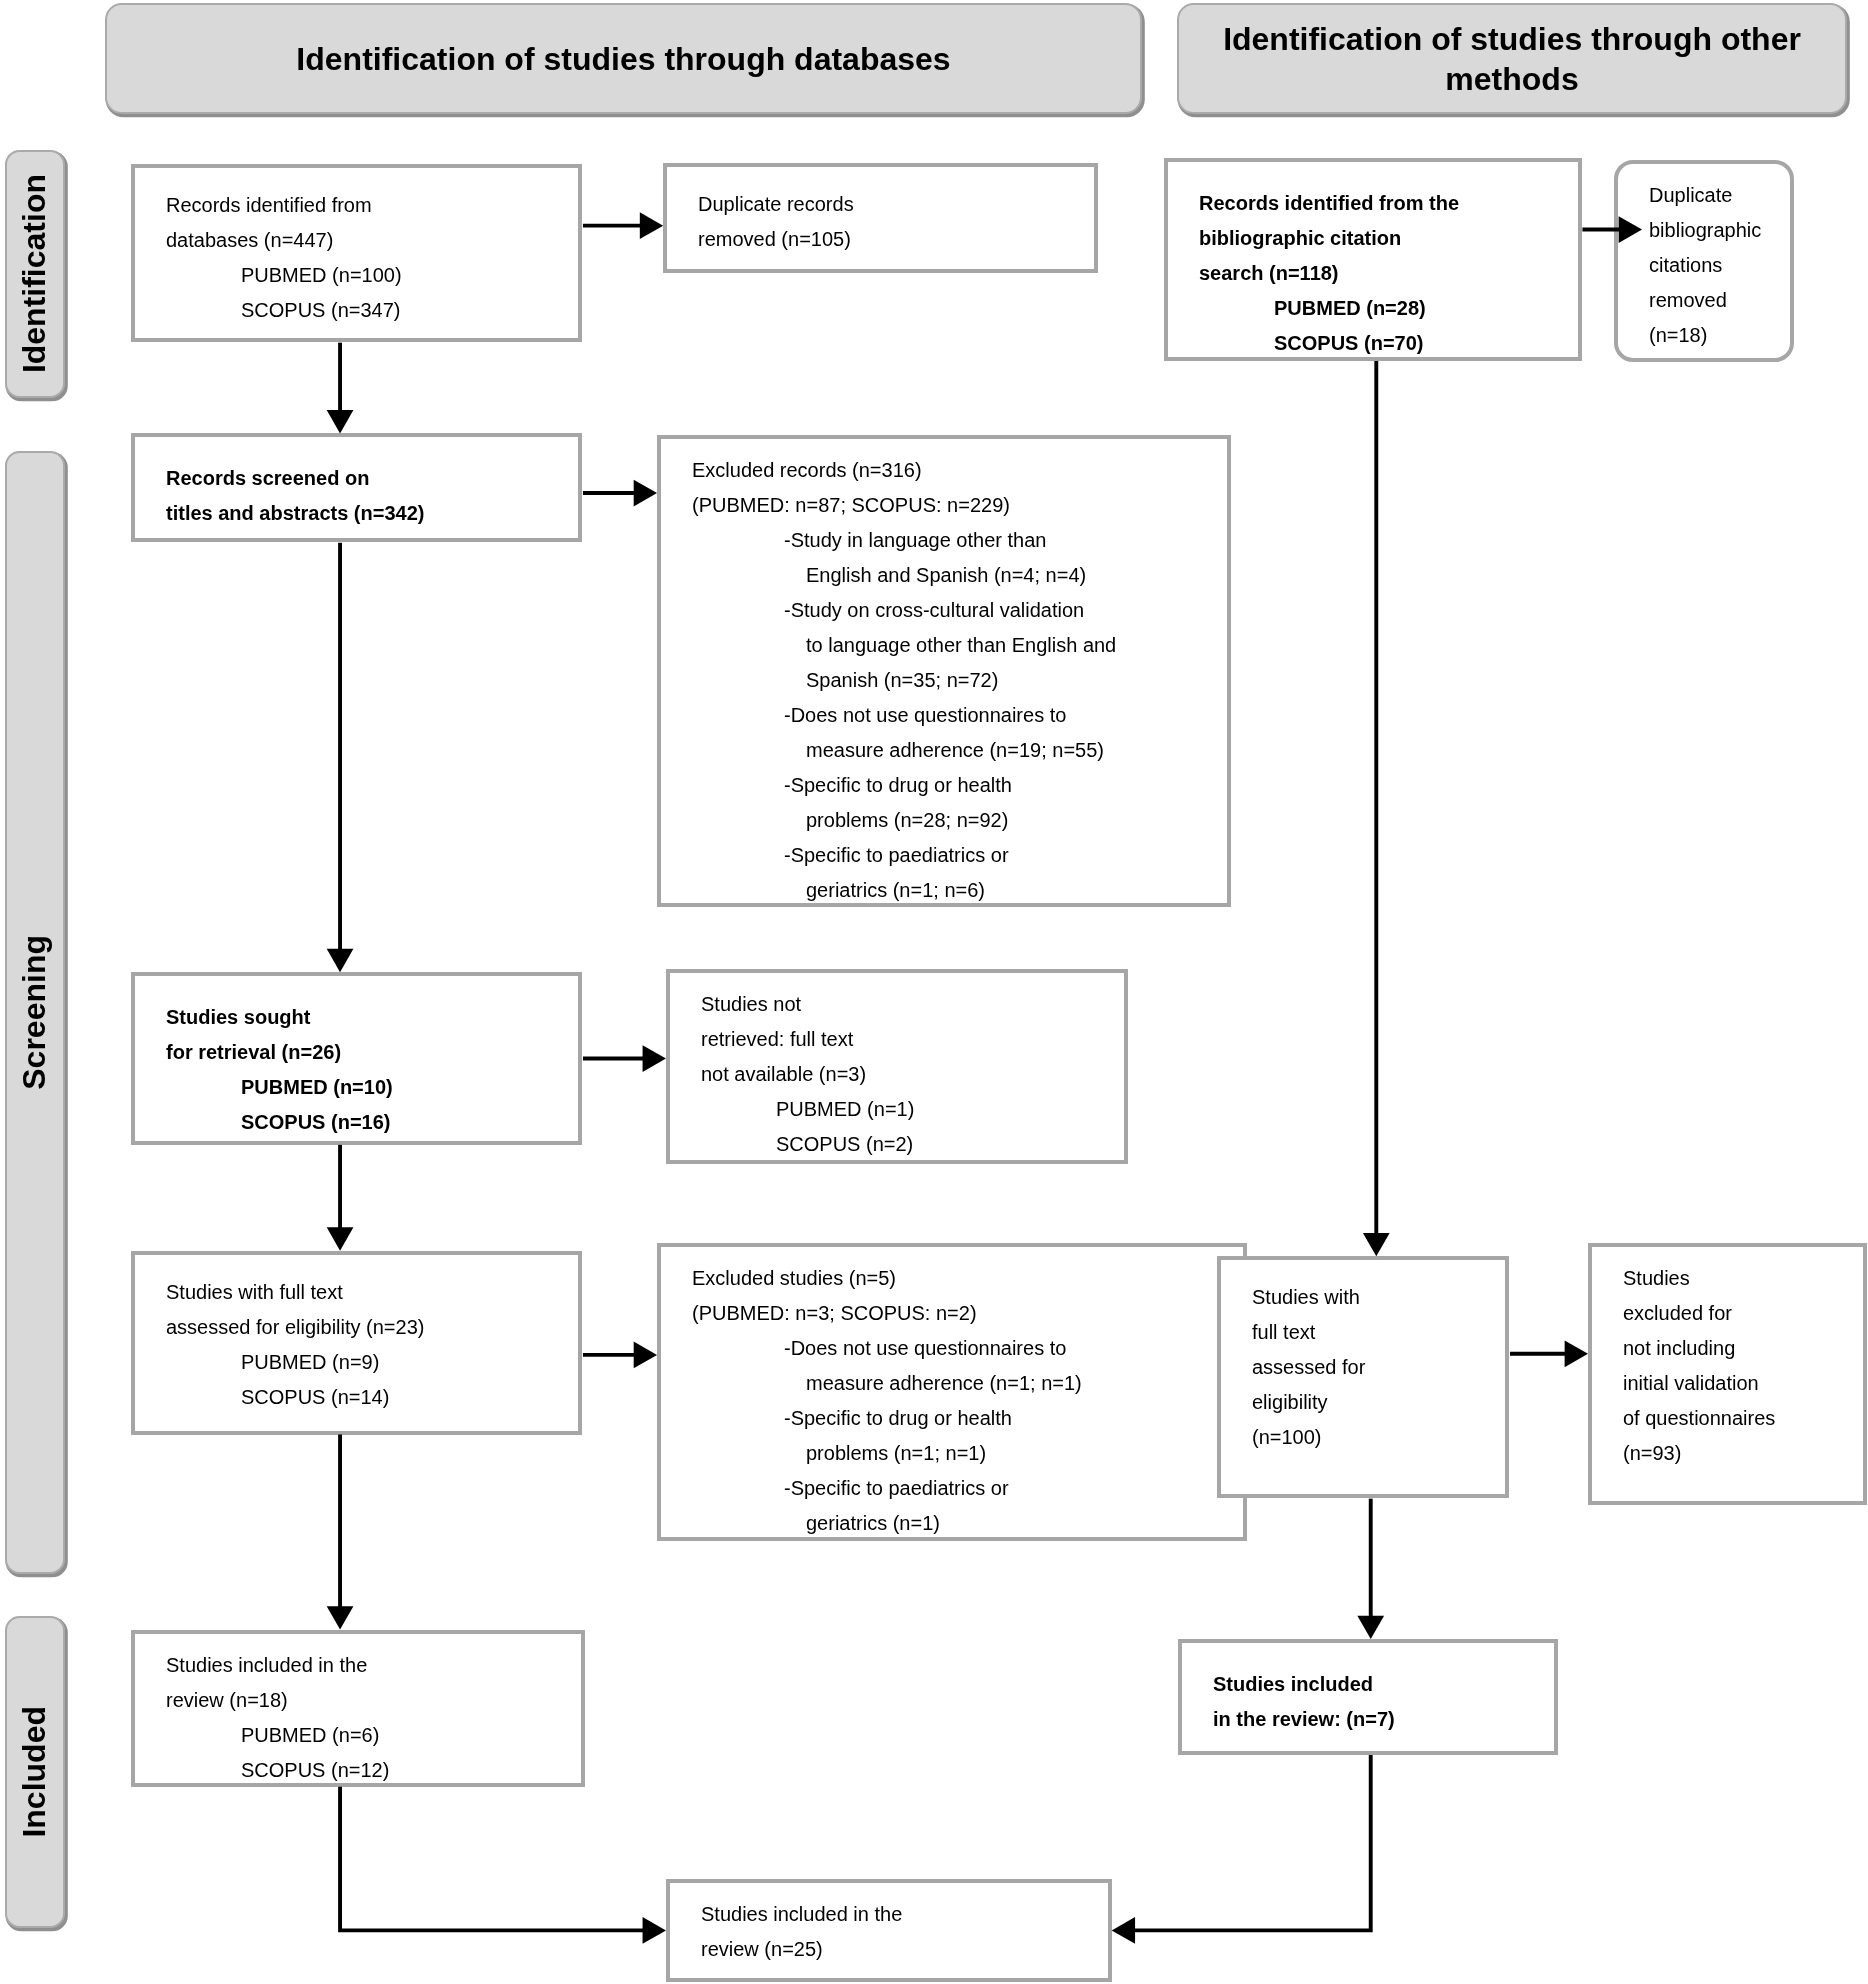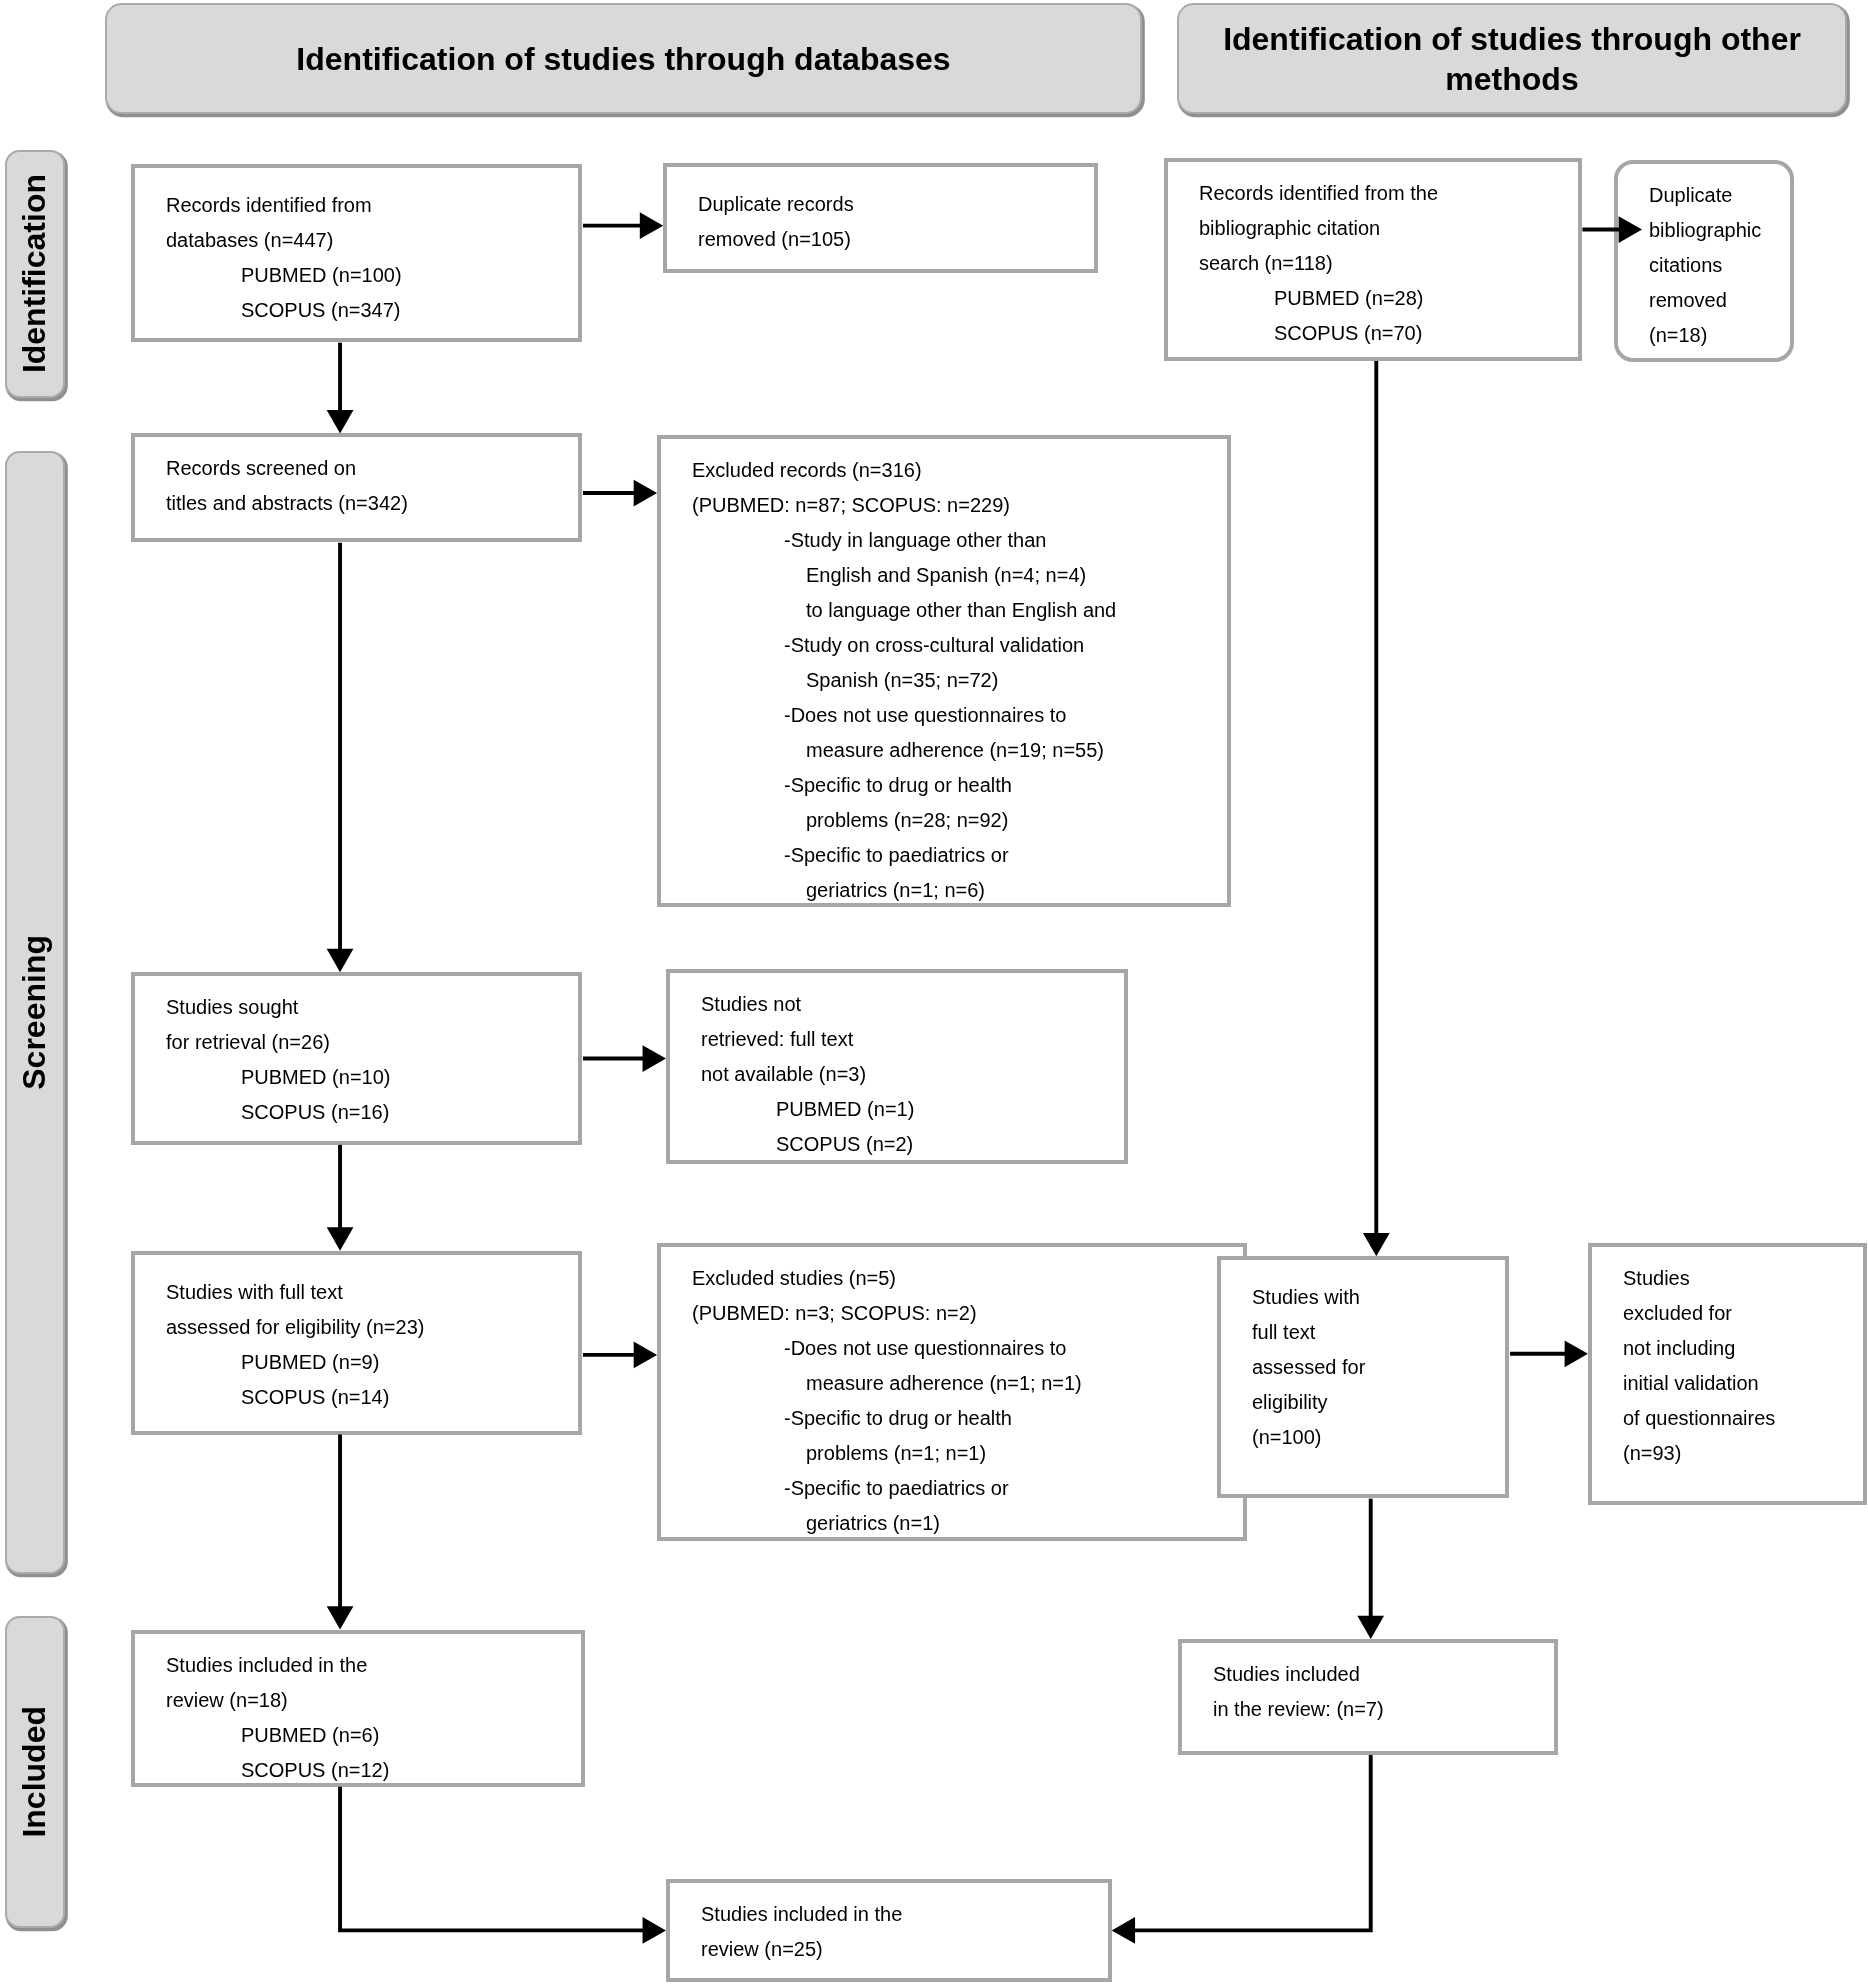--- a/index.html
+++ b/index.html
@@ -53,21 +53,21 @@
     border:4.5px solid var(--box-border);
     box-sizing:border-box;
     font-size:20px;line-height:35px;
     padding:16.7px 11px 0 31px;
   }
   .box .line{white-space:nowrap;}
   .box .ind1{padding-left:75px;}
   .box .ind2{padding-left:92px;}
   .box .ind3{padding-left:114px;}
   .pad35{padding-top:19.5px;}
-  .pad28{padding-top:14px;}
+  .pad28{padding-top:24px;font-weight:bold;}
   .pad25{padding-top:14px;}
   .tight{line-height:35px;padding-top:14px;}
   svg line, svg polyline{stroke:var(--arrow);stroke-width:7;fill:none;}
   svg polygon{fill:var(--arrow);stroke:none;}
 </style>
 </head>
 <body>
 
 <div id="canvas">
 
@@ -119,22 +119,22 @@
   <div class="box pad28" style="left:131px;top:433px;width:451px;height:109px;">
       <div class="line ind0">Records screened on</div>
       <div class="line ind0">titles and abstracts (n=342)</div>
     </div>
 
   <div class="box tight" style="left:657px;top:435px;width:574px;height:472px;">
       <div class="line ind0">Excluded records (n=316)</div>
       <div class="line ind0">(PUBMED: n=87; SCOPUS: n=229)</div>
       <div class="line ind2">-Study in language other than</div>
       <div class="line ind3">English and Spanish (n=4; n=4)</div>
+      <div class="line ind2">-Study on cross-cultural validation</div>
       <div class="line ind3">to language other than English and</div>
-      <div class="line ind2">-Study on cross-cultural validation</div>
       <div class="line ind3">Spanish (n=35; n=72)</div>
       <div class="line ind2">-Does not use questionnaires to</div>
       <div class="line ind3">measure adherence (n=19; n=55)</div>
       <div class="line ind2">-Specific to drug or health</div>
       <div class="line ind3">problems (n=28; n=92)</div>
       <div class="line ind2">-Specific to paediatrics or</div>
       <div class="line ind3">geriatrics (n=1; n=6)</div>
     </div>
 
   <div class="box pad28" style="left:131px;top:972px;width:451px;height:173px;">

